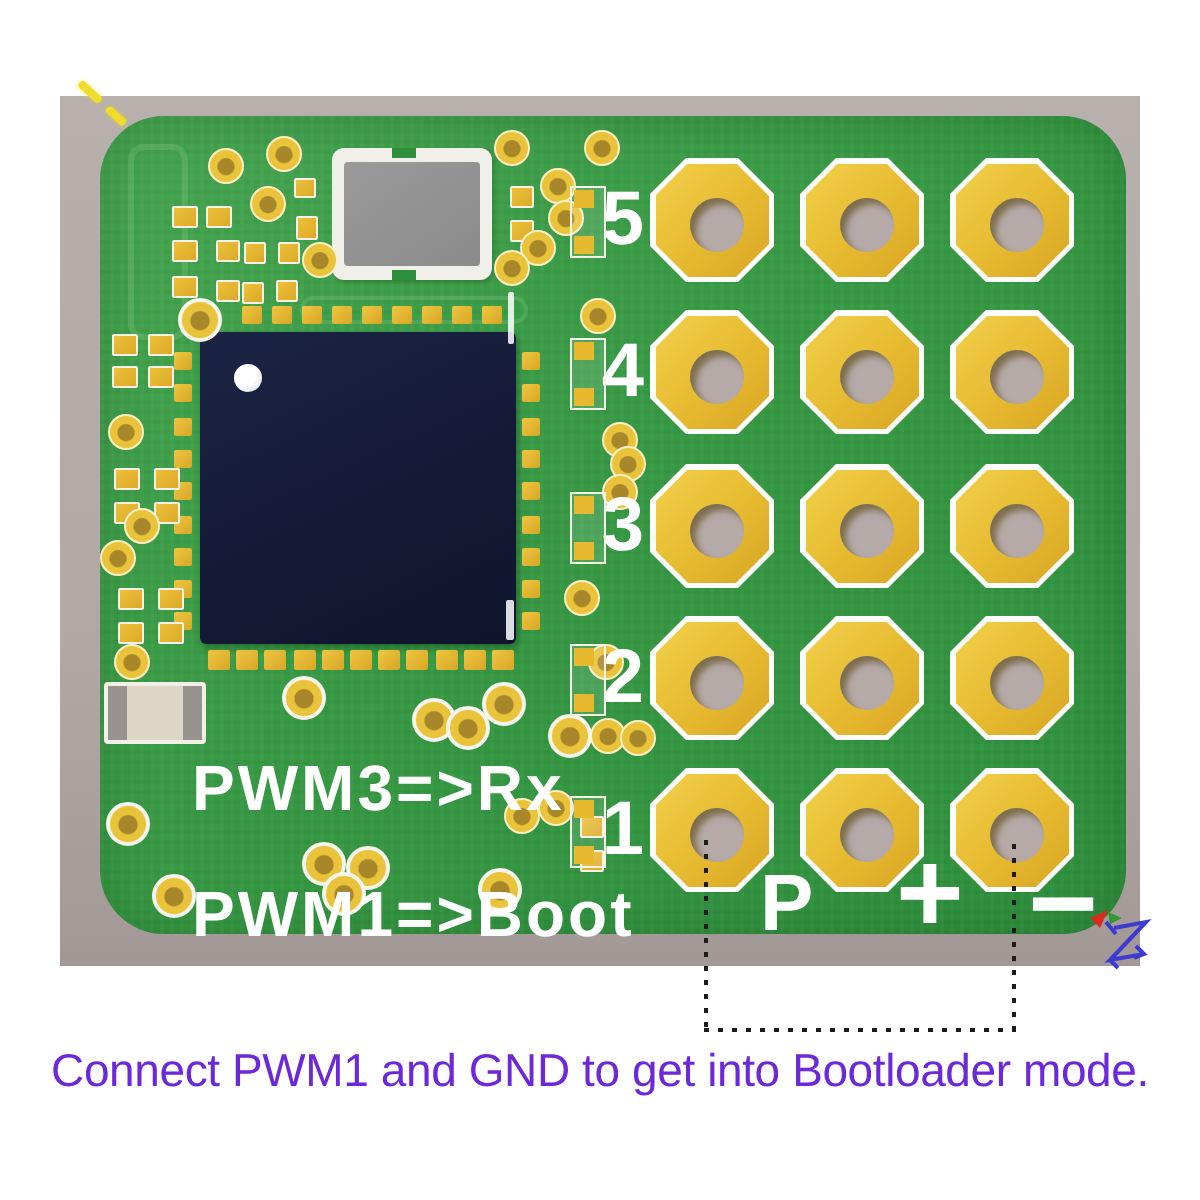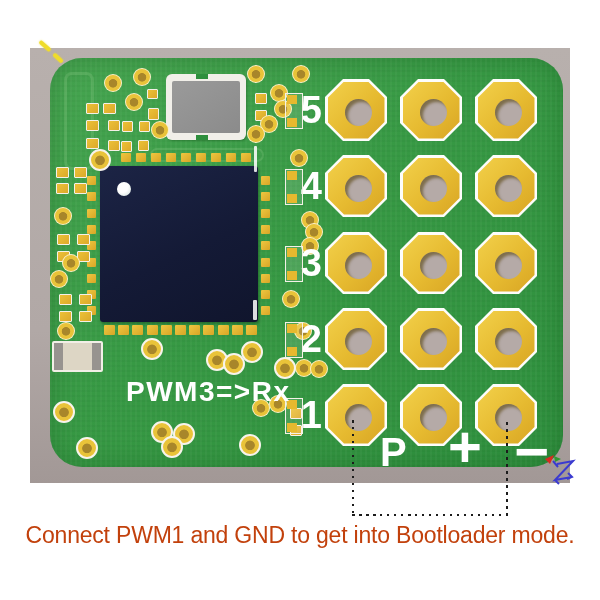--- a/index.html
+++ b/index.html
@@ -46,29 +46,29 @@
        background:linear-gradient(135deg,#f2d04a 0%,#e6ba30 55%,#d8a524 100%);}
   .pad-hole{width:27px;height:27px;border-radius:50%;background:#b5aaa7;transform:translate(2px,2px);
        box-shadow:inset 3px 3px 3px rgba(80,60,0,.55);}
 
   .rowmark{border:1.5px solid #f4f1e7;display:flex;flex-direction:column;justify-content:space-between;
        padding:1px;background:rgba(255,255,255,.12);}
   .rowmark span{display:block;width:10px;height:9px;background:#e6b92f;}
 
   .silk{color:#ffffff;font-weight:bold;}
   .row-label{width:32px;text-align:right;font-size:38px;line-height:34px;letter-spacing:0;}
-  .pwm-line{font-size:28px;letter-spacing:1.5px;white-space:nowrap;margin-left:30px;}
+  .pwm-line{font-size:32px;letter-spacing:1.5px;white-space:nowrap;}
   .col-label-p{font-size:40px;}
   .col-label-plus{font-size:58px;line-height:50px;}
   .col-label-minus{font-size:60px;line-height:40px;}
 
   .dotline-v{width:2px;background:repeating-linear-gradient(to bottom,#1c1c1c 0 2.5px,transparent 2.5px 7px);}
   .dotline-h{height:2px;background:repeating-linear-gradient(to right,#1c1c1c 0 2.5px,transparent 2.5px 7px);}
 
-  .caption{left:0;top:522px;width:600px;text-align:center;color:#c2410c;
+  .caption{left:0;top:522px;width:600px;text-align:center;color:#6d28d9;
            font-size:23px;letter-spacing:-0.2px;}
 
   .bigcap{left:52px;top:341px;width:47px;height:27px;border:2px solid #f2efe7;border-radius:2px;
           background:linear-gradient(90deg,#97938f 0 20%,#ddd6c5 20% 80%,#97938f 80% 100%);}
 </style>
 </head>
 <body>
 
 <div class="stage">
 
@@ -297,20 +297,21 @@
         <span></span>
       </div>
       <div class="abs silk row-label" style="left: 290px; top: 398px;">1</div>
       <div class="abs rowmark" style="left: 285px; top: 398px; width: 14px; height: 32px;">
         <span></span>
         <span></span>
       </div>
     </div>
 
   <div class="abs silk pwm-line" style="left:96px;top:376px;">PWM3=&gt;Rx</div>
+  <div class="abs silk pwm-line" style="left:96px;top:439px;">PWM1=&gt;Boot</div>
 
   <div class="abs silk col-label-p" style="left:380px;top:430px;">P</div>
   <div class="abs silk col-label-plus" style="left:448px;top:422px;">+</div>
   <div class="abs silk col-label-minus" style="left:514px;top:432px;">−</div>
 
   <div class="abs dotline-v" id="callout-left" style="left: 352px; top: 420px; height: 96px;"></div>
   <div class="abs dotline-v" id="callout-right" style="left: 506px; top: 422px; height: 94px;"></div>
   <div class="abs dotline-h" id="callout-bottom" style="left: 352px; top: 514px; width: 156px;"></div>
 
   <svg class="abs" style="left:542px;top:450px;" width="38" height="38" viewBox="0 0 38 38">

